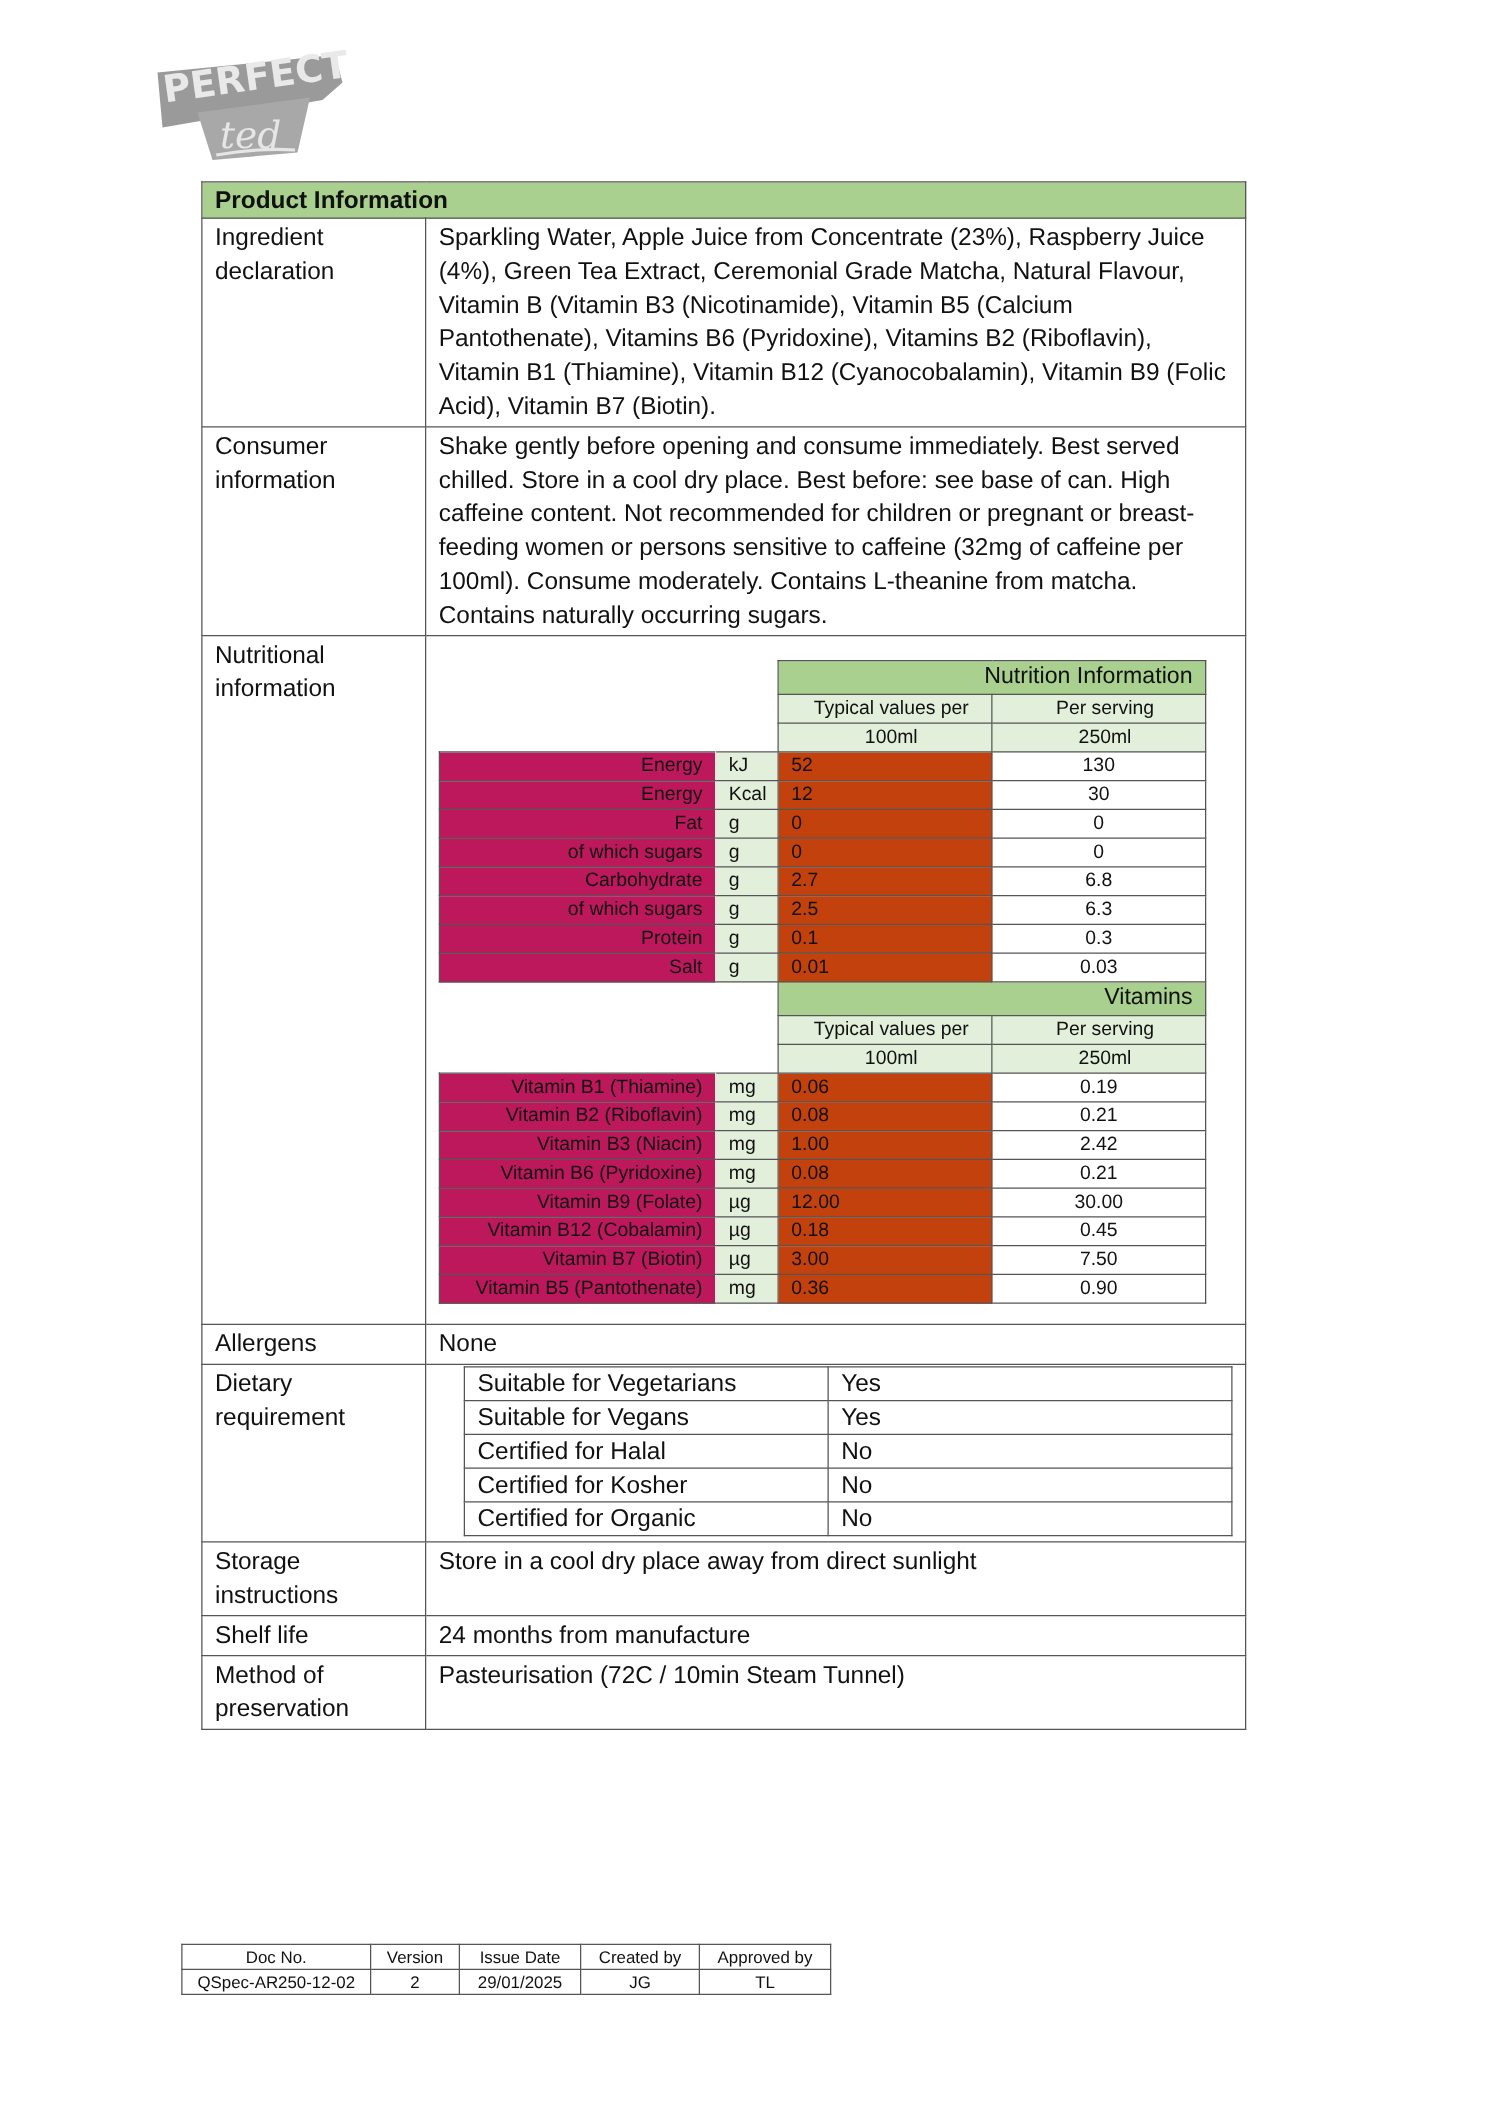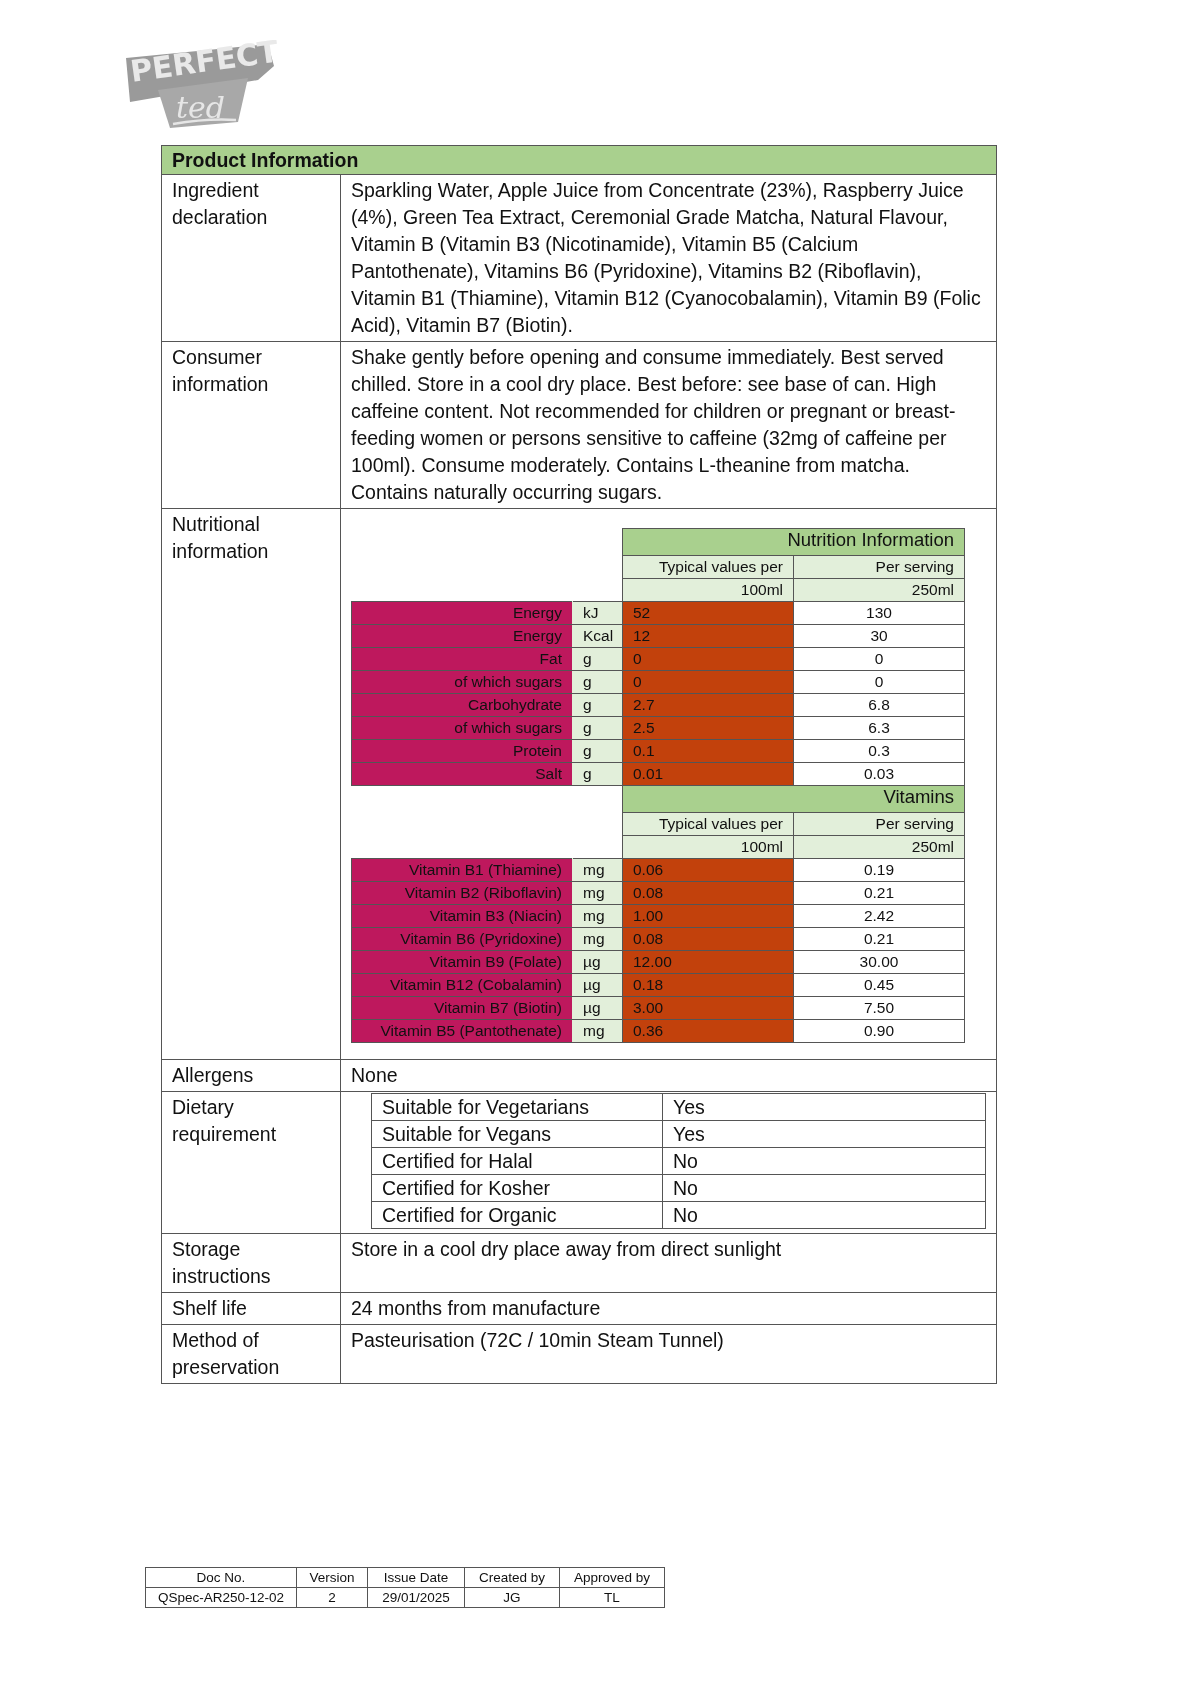--- a/index.html
+++ b/index.html
@@ -11,26 +11,26 @@
   .main tr.hdr td { background:#a9d08e; font-weight:bold; padding:1px 10px; line-height:26px; }
   .nut-wrap { position:relative; height:550px; padding:0 !important; }
   .nut { position:absolute; left:10px; top:19px; border-collapse:collapse; font-size:15.5px; }
   .nut td { height:22px; line-height:22px; padding:0 10px; border:1px solid #555; }
   .nut td.empty { border:none; background:transparent; }
   .nut td.name { background:#be185d; width:200px; border-right:1px solid #e2efda;text-align:right; }
   .nut td.unit { background:#e2efda; width:33px; padding:0 6px 0 10px; }
   .nut td.v { width:150px; text-align:left; background:#c2410c; }
   .nut td.v2 { width:150px; text-align:center; background:#fff; }
   .nut td.title { background:#a9d08e; text-align:right; font-size:18.5px; height:26px; }
-  .nut td.sub { background:#e2efda; text-align:right;padding-left:20px; }
+  .nut td.sub { background:#e2efda; text-align:center;padding-left:20px; }
   .diet { border-collapse:collapse; margin:0 0 0 20px; font-size:19.5px; width:615px; }
   .diet td { border:1px solid #555; padding:0 10px; line-height:26px; }
   .diet td.dk { width:270px; }
   .main td.diet-cell { padding:1px 10px 4px 10px; }
-  .footer { position:absolute; left:145px; top:1555px; border-collapse:collapse; font-size:13.5px;margin-top:12px; }
+  .footer { position:absolute; left:145px; top:1555px; border-collapse:collapse; font-size:13.5px; }
   .footer td { border:1px solid #555; text-align:center; height:19px; line-height:19px; padding:0 6px; }
 </style>
 </head>
 <body>
 
 <svg class="logo" viewBox="0 0 160 90">
   <polygon points="8,18 150,4 156,26 140,40 70,52 12,62" fill="#9a9a9a"></polygon>
   <polygon points="40,50 130,38 120,82 52,88" fill="#a8a8a8"></polygon>
   <text x="14" y="42" font-family="DejaVu Sans, sans-serif" font-weight="bold" font-size="30" fill="#e9e9e9" transform="rotate(-8 14 42)">PERFECT</text>
   <text x="58" y="78" font-family="DejaVu Serif, serif" font-style="italic" font-size="30" fill="#e6e6e6">ted</text>

